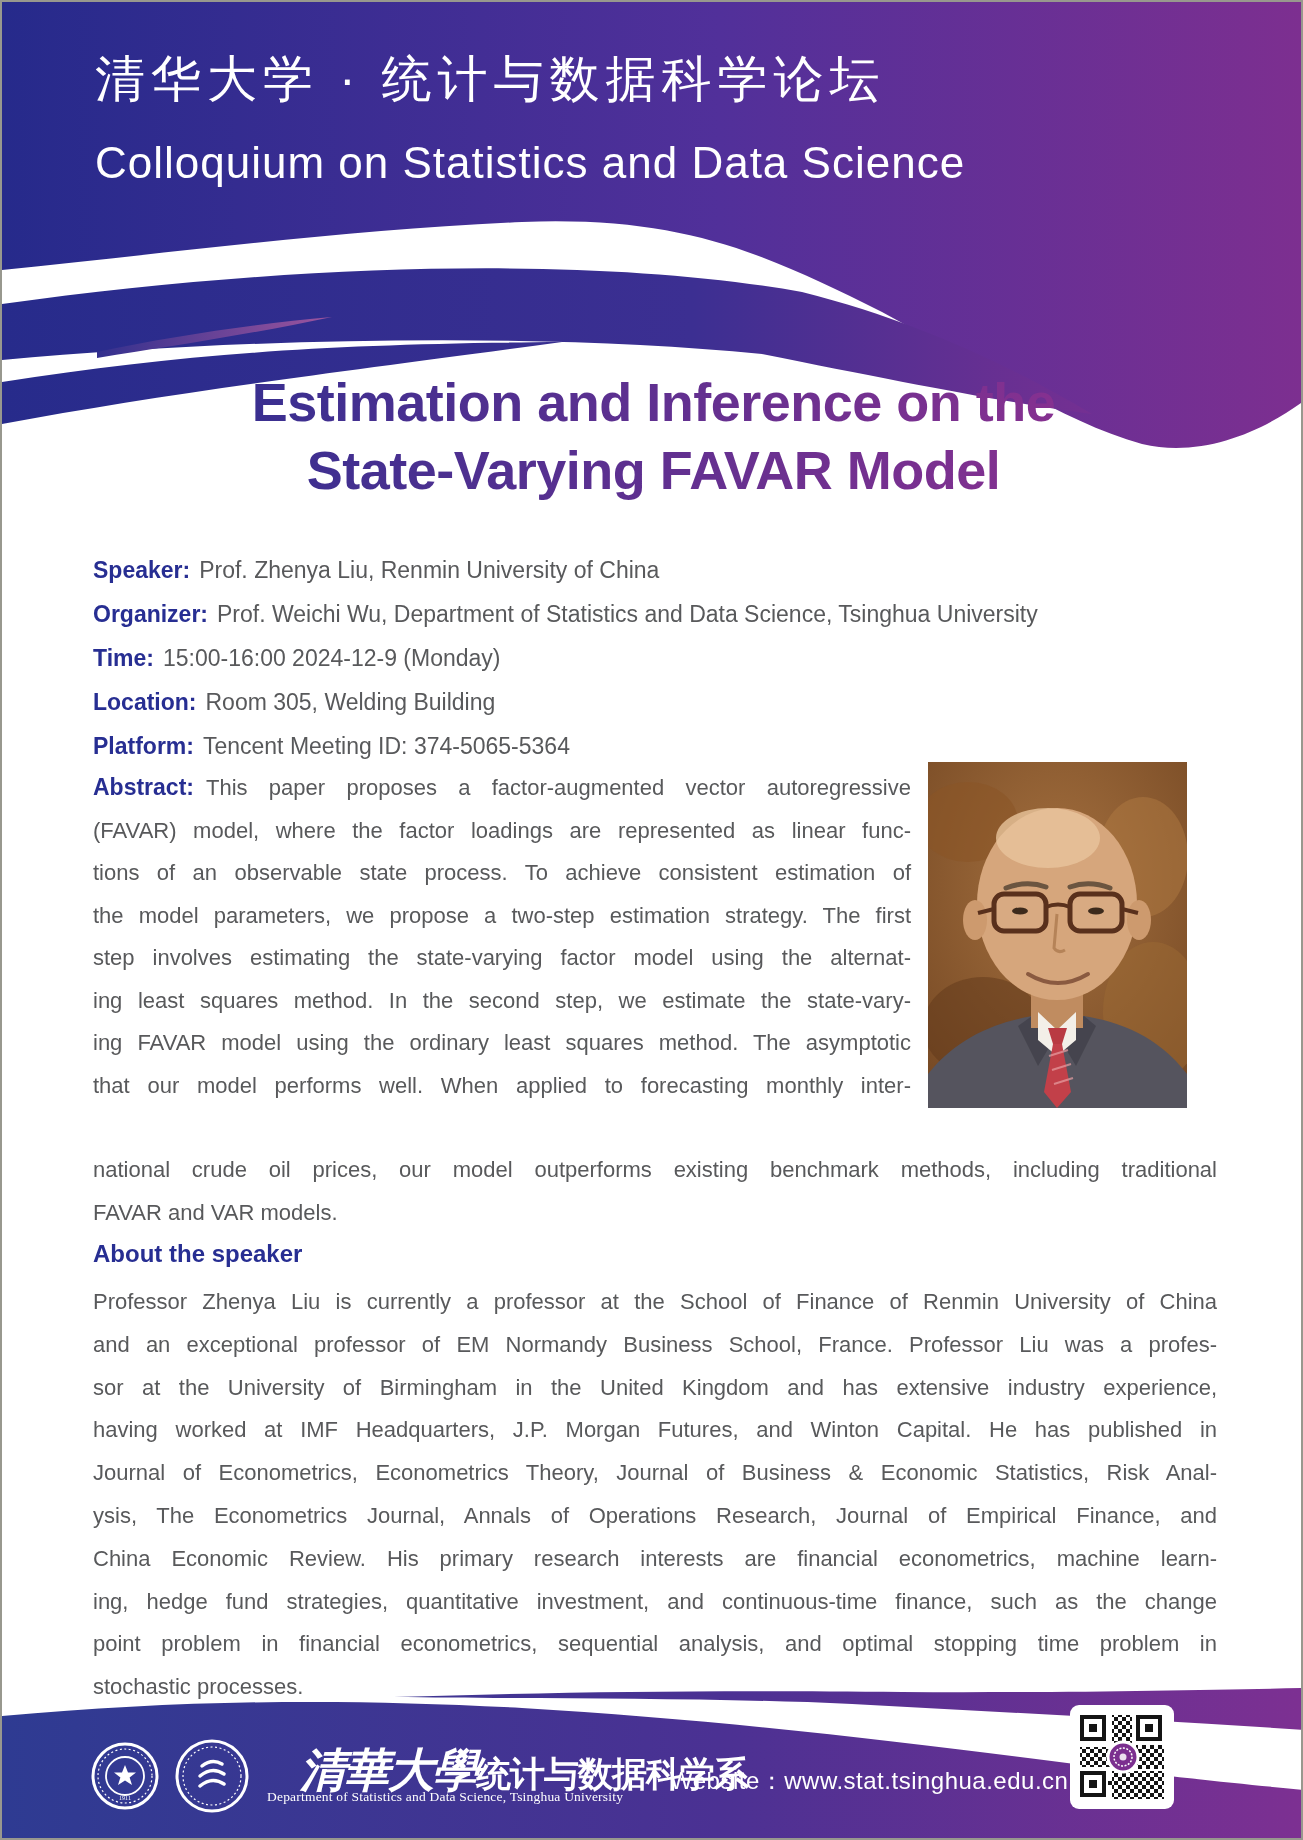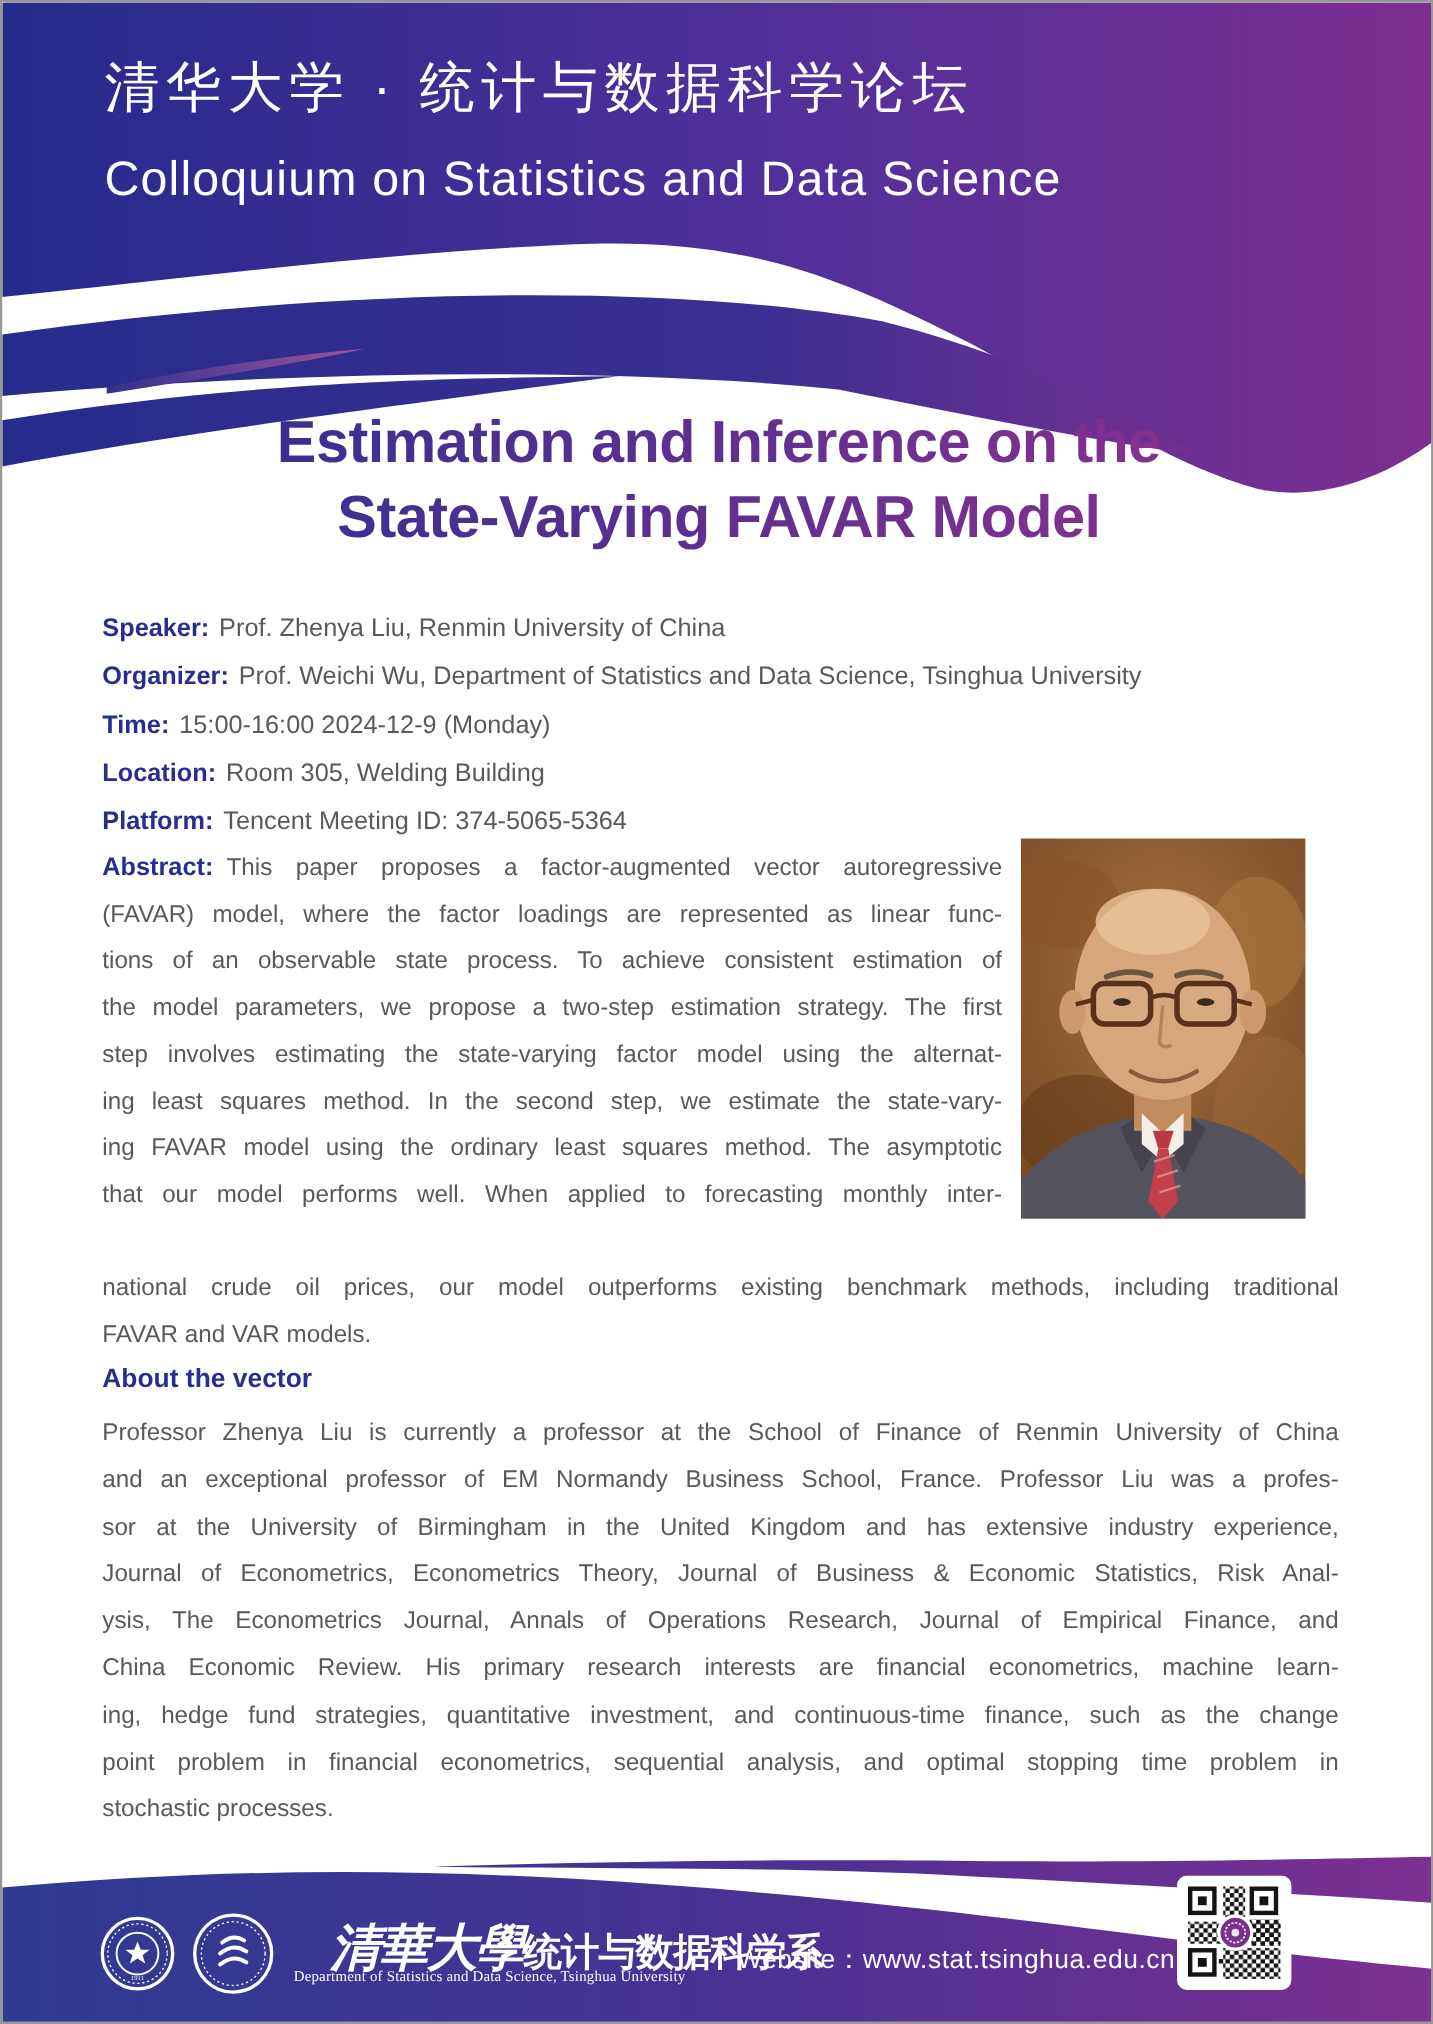--- a/index.html
+++ b/index.html
@@ -191,25 +191,26 @@
       <path d="M66,147 L50,151 M194,147 L210,151" stroke="#59301c" stroke-width="4"></path>
 
       <ellipse cx="92" cy="149" rx="8" ry="3.5" fill="#3c2a1c"></ellipse>
       <ellipse cx="168" cy="149" rx="8" ry="3.5" fill="#3c2a1c"></ellipse>
 
       <path d="M129,152 L126,186 Q130,192 137,188" stroke="#b58358" stroke-width="3" fill="none"></path>
       <path d="M100,212 Q130,230 160,212" stroke="#8a5a40" stroke-width="4" fill="none" stroke-linecap="round"></path>
     </svg>
   </div>
 
-  <div class="about-heading">About the vector</div>
+  <div class="about-heading">About the speaker</div>
   <div class="bio natural-last">
       <div class="jline">Professor Zhenya Liu is currently a professor at the School of Finance of Renmin University of China</div>
       <div class="jline">and an exceptional professor of EM Normandy Business School, France. Professor Liu was a profes-</div>
       <div class="jline">sor at the University of Birmingham in the United Kingdom and has extensive industry experience,</div>
+      <div class="jline">having worked at IMF Headquarters, J.P. Morgan Futures, and Winton Capital. He has published in</div>
       <div class="jline">Journal of Econometrics, Econometrics Theory, Journal of Business &amp; Economic Statistics, Risk Anal-</div>
       <div class="jline">ysis, The Econometrics Journal, Annals of Operations Research, Journal of Empirical Finance, and</div>
       <div class="jline">China Economic Review. His primary research interests are financial econometrics, machine learn-</div>
       <div class="jline">ing, hedge fund strategies, quantitative investment, and continuous-time finance, such as the change</div>
       <div class="jline">point problem in financial econometrics, sequential analysis, and optimal stopping time problem in</div>
       <div class="jline">stochastic processes.</div>
     </div>
 
   <svg class="ftr-svg" viewBox="0 0 1303 160" preserveAspectRatio="none">
     <defs>

